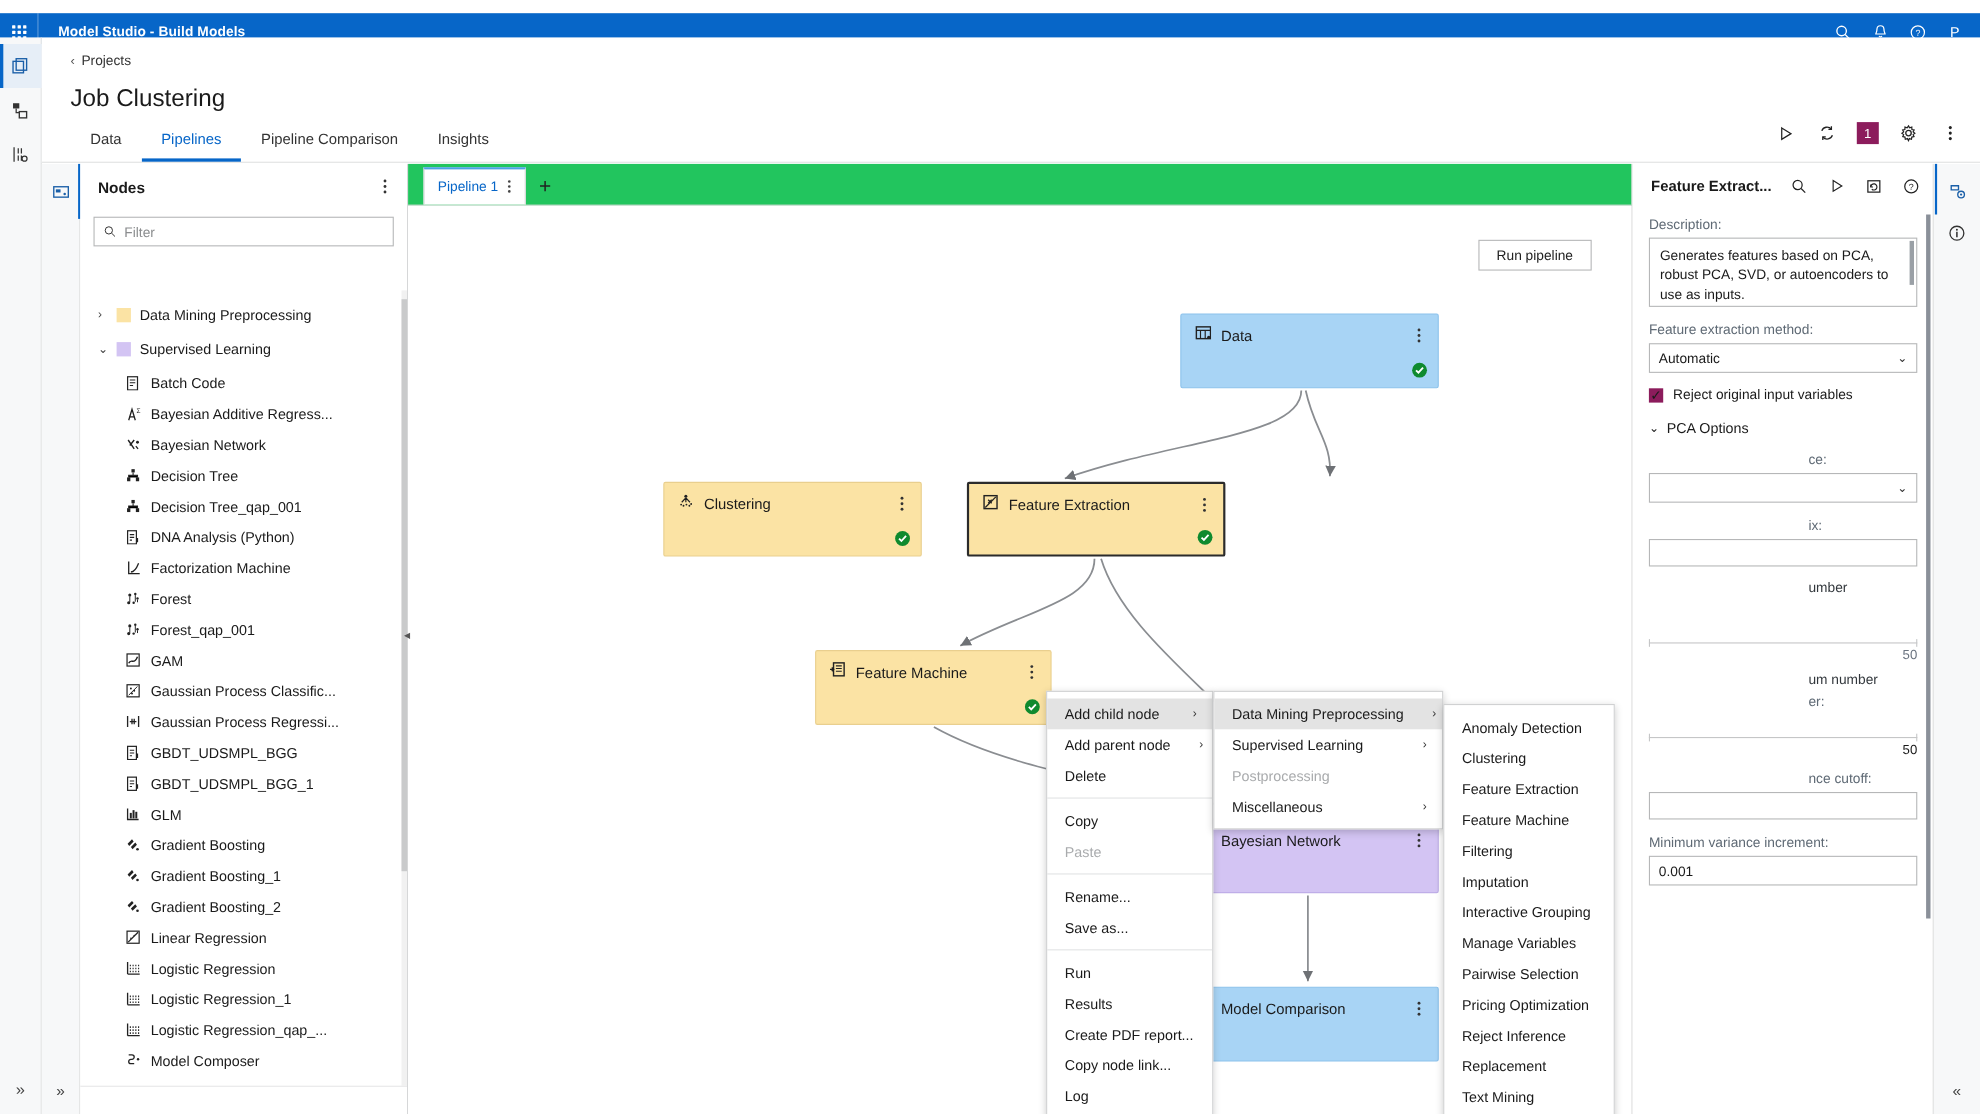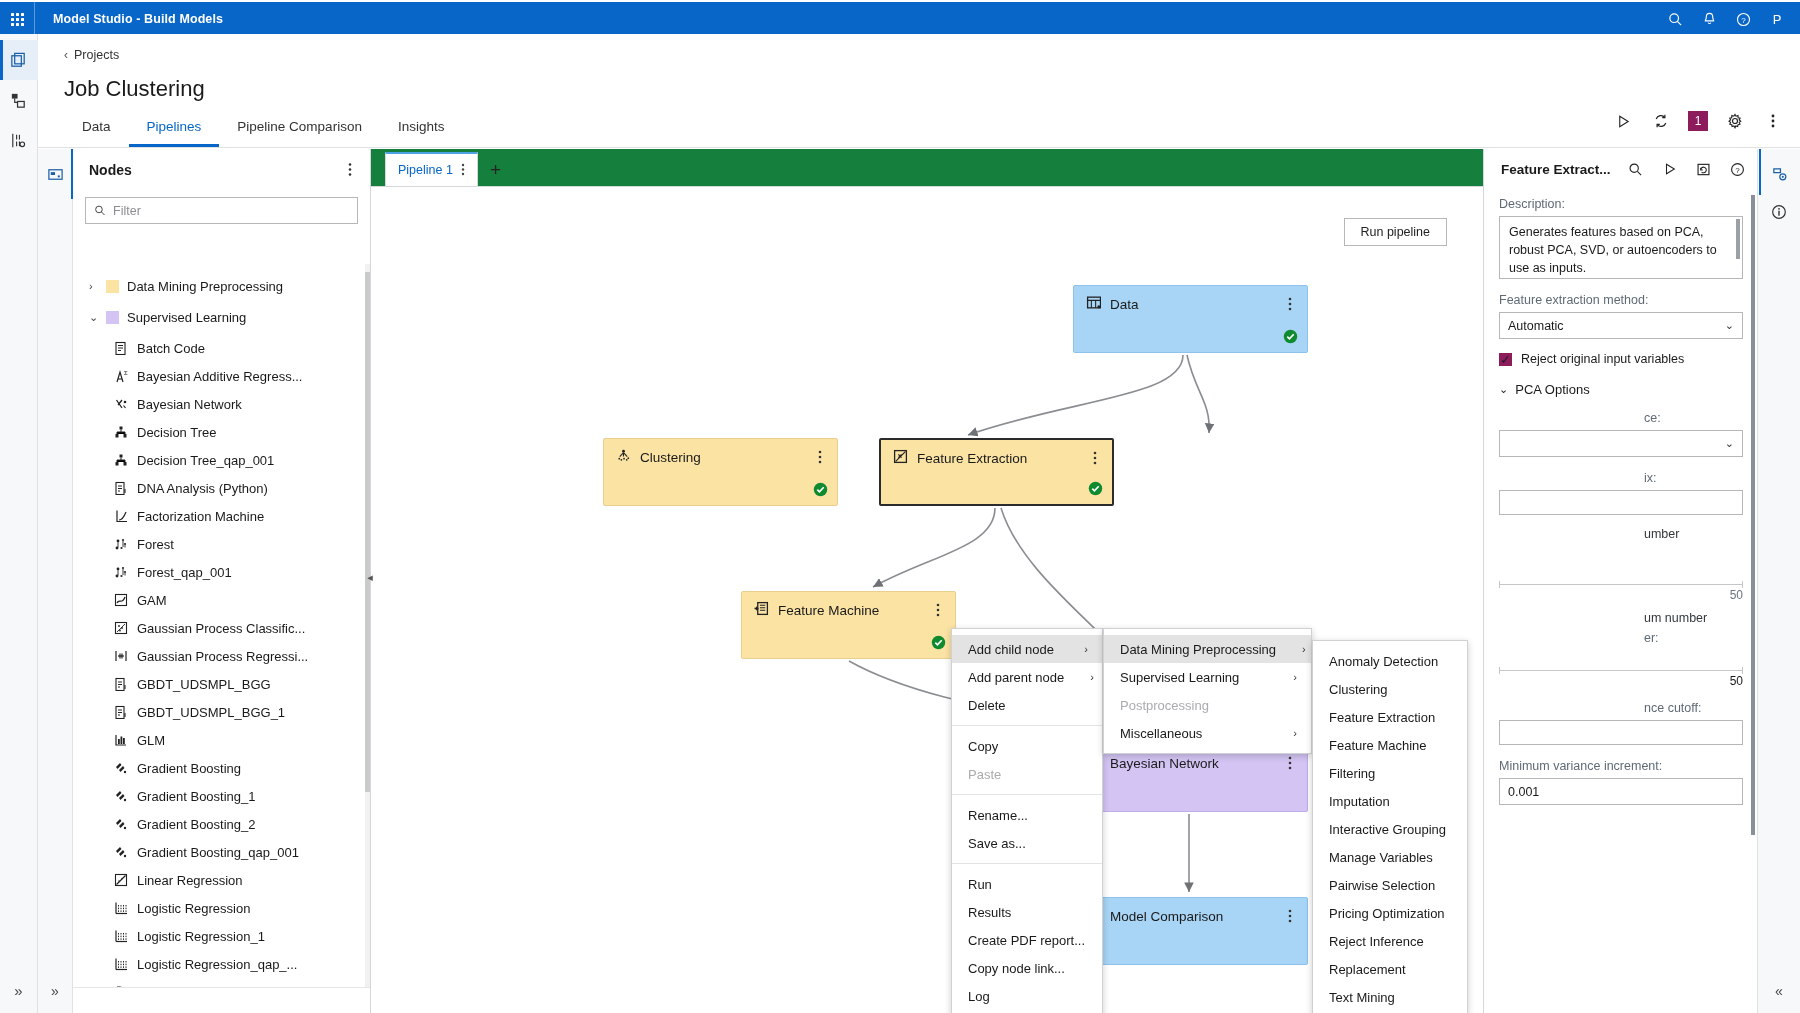--- a/index.html
+++ b/index.html
@@ -7,21 +7,21 @@
     width: 1800px; height: 1013px;
     font-family: "Liberation Sans", sans-serif;
     background: #ffffff;
     overflow: hidden;
     -webkit-font-smoothing: antialiased;
   }
   .app { position: relative; width: 1800px; height: 1013px; }
 
   
   .topbar {
-    position: absolute; top:2px; left:0; width:1800px; height:34px;
+    position: absolute; top:12px; left:0; width:1800px; height:34px;
     background:#0766c8; color:#fff; display:flex; align-items:center;
   }
   .waffle { width:34px; height:34px; display:flex; align-items:center; justify-content:center; cursor:pointer;}
   .waffle .grid { display:grid; grid-template-columns:repeat(3,3px); grid-template-rows:repeat(3,3px); gap:2px;}
   .waffle .grid i { background:#fff; width:3px; height:3px; display:block; border-radius:0.5px;}
   .topbar-sep { width:1px; height:34px; background:rgba(255,255,255,.35); }
   .app-title { font-size:12.5px; font-weight:bold; margin-left:18px; letter-spacing:.1px;}
   .topbar-right { margin-left:auto; display:flex; align-items:center; gap:0; padding-right:6px;}
   .tb-icon { width:34px;height:34px;display:flex;align-items:center;justify-content:center;cursor:pointer;}
   .tb-icon svg { display:block; }
@@ -82,21 +82,21 @@
 
   
   .collapse-handle {
     position:absolute; left:365px; top:566px; width:10px; height:22px;
     display:flex; align-items:center; justify-content:center;
     font-size:11px; color:#555; cursor:pointer; z-index:4;
   }
 
   
   .canvas-wrap { position:absolute; top:149px; left:371px; width:1113px; height:864px; background:#fff; border-right:1px solid #d6d7d8; }
-  .pipe-tabbar { height:38px; background:#15803d; border-bottom:1px solid #d6d7d8; display:flex; align-items:flex-end; padding-left:14px;}
+  .pipe-tabbar { height:38px; background:#22c55e; border-bottom:1px solid #d6d7d8; display:flex; align-items:flex-end; padding-left:14px;}
   .pipe-tab { background:#fff; border:1px solid #d6d7d8; border-bottom:none; border-top:2px solid #4ba3e3;
               height:34px; display:flex; align-items:center; gap:8px; padding:0 12px; font-size:12.5px; color:#0766c8; cursor:pointer;}
   .pipe-tab .kb { color:#444; font-size:13px; line-height:.7; }
   .pipe-add { margin-left:12px; margin-bottom:7px; font-size:19px; color:#222; cursor:pointer; line-height:1;}
   .canvas { position:relative; height:826px; background:#fff; overflow:hidden;}
   .run-pipeline {
     position:absolute; top:31px; right:36px; background:#fff; border:1px solid #b6b7b8;
     font-size:12.5px; color:#222; padding:6px 16px; cursor:pointer; font-family:"Liberation Sans",sans-serif;
   }
   .node { position:absolute; border-radius:2px; cursor:pointer; }
@@ -494,30 +494,20 @@
                 <path d="M2 6 L6 2 L7.5 4 L3.5 8Z" fill="#222"></path>
                 <path d="M5 9 L9 5 L10.5 7 L6.5 11Z" fill="#222"></path>
                 <circle cx="11" cy="11" r="1.2" fill="#222"></circle>
               </svg>
             </span>
             <span>Gradient Boosting_2</span>
           </div>
           <div class="leaf">
             <span class="nic">
               <svg width="14" height="14" viewBox="0 0 14 14">
-                <path d="M2 6 L6 2 L7.5 4 L3.5 8Z" fill="#222"></path>
-                <path d="M5 9 L9 5 L10.5 7 L6.5 11Z" fill="#222"></path>
-                <circle cx="11" cy="11" r="1.2" fill="#222"></circle>
-              </svg>
-            </span>
-            <span>Gradient Boosting_qap_001</span>
-          </div>
-          <div class="leaf">
-            <span class="nic">
-              <svg width="14" height="14" viewBox="0 0 14 14">
                 <rect x="1.5" y="1.5" width="11" height="11" fill="none" stroke="#222" stroke-width="1.1"></rect>
                 <path d="M2.5 11.5L11.5 2.5" stroke="#222" stroke-width="1.2"></path>
                 <circle cx="5" cy="8" r=".7" fill="#222"></circle>
                 <circle cx="8" cy="5.5" r=".7" fill="#222"></circle>
               </svg>
             </span>
             <span>Linear Regression</span>
           </div>
           <div class="leaf">
             <span class="nic">

